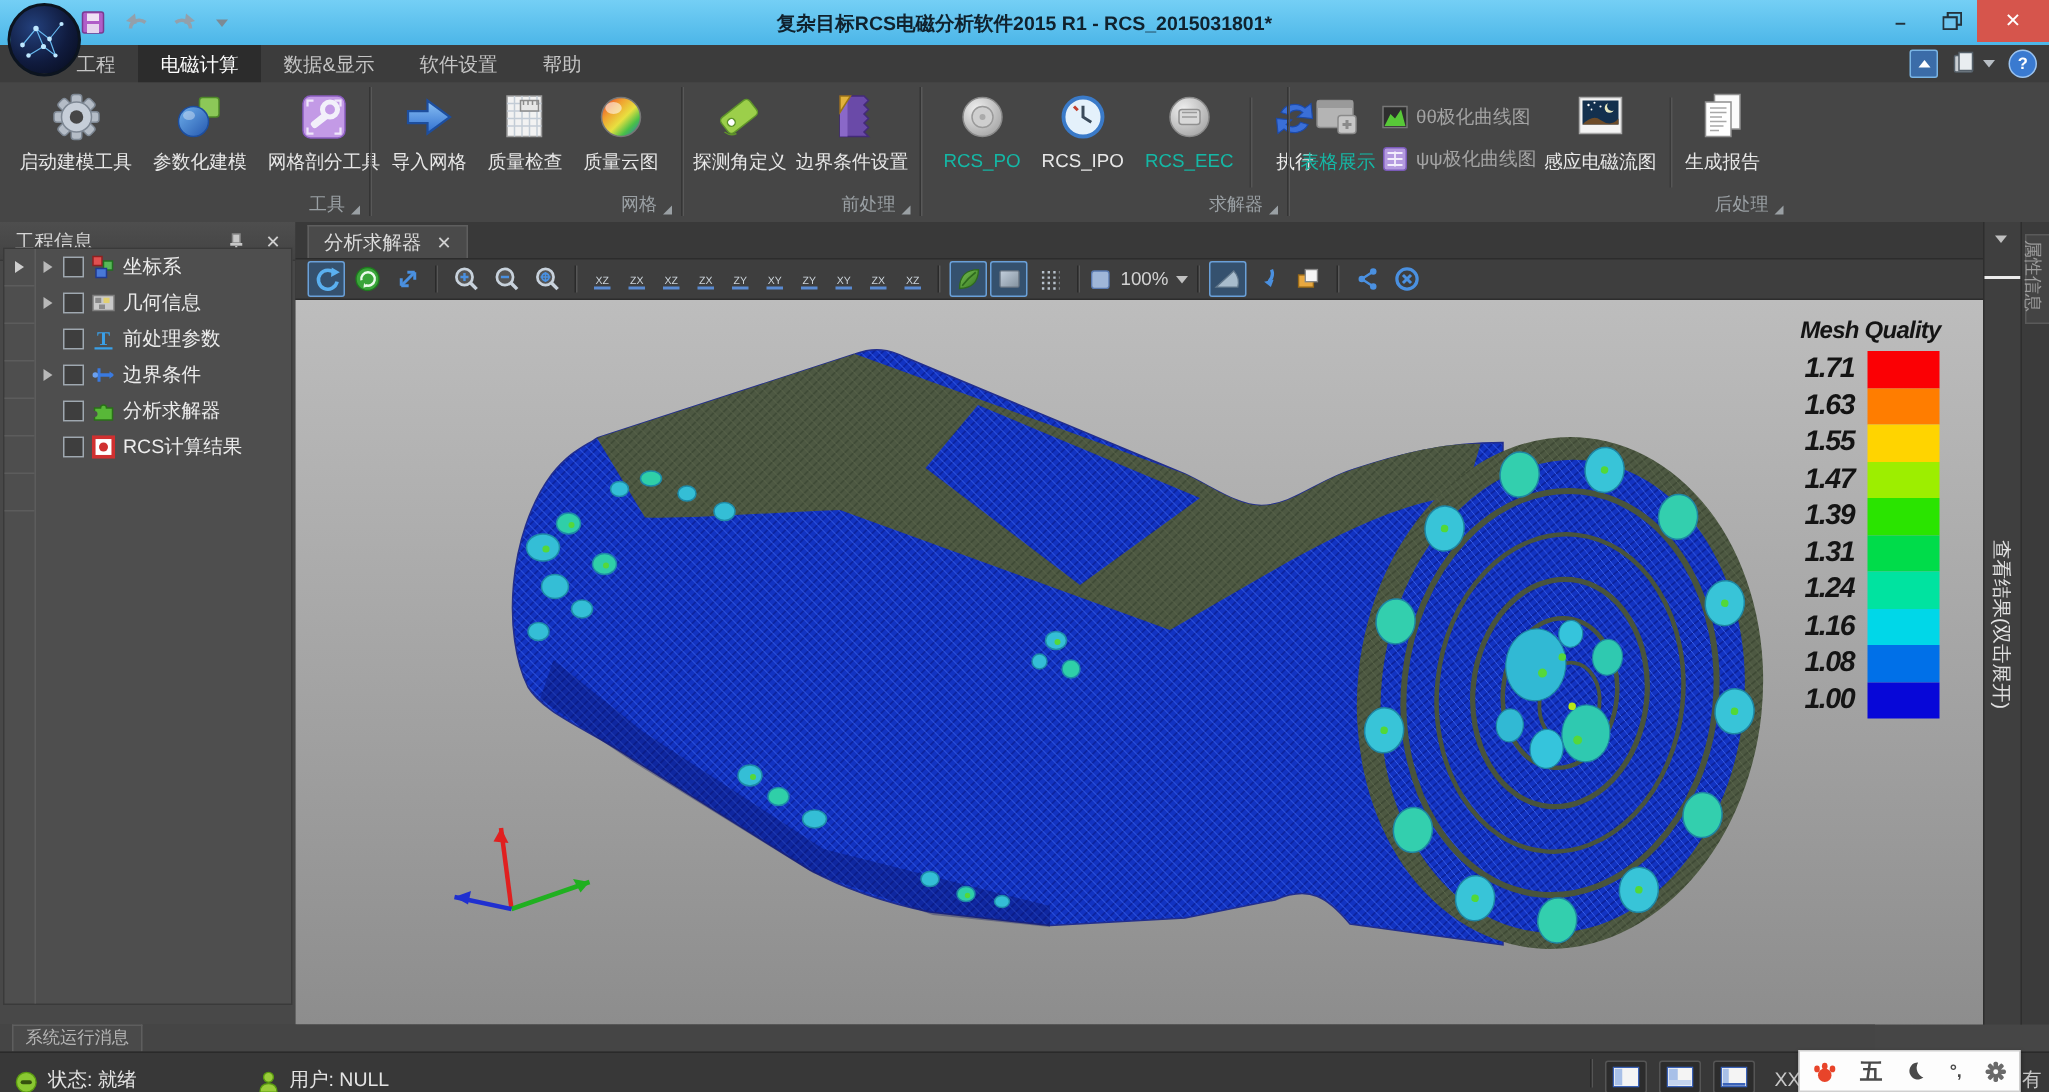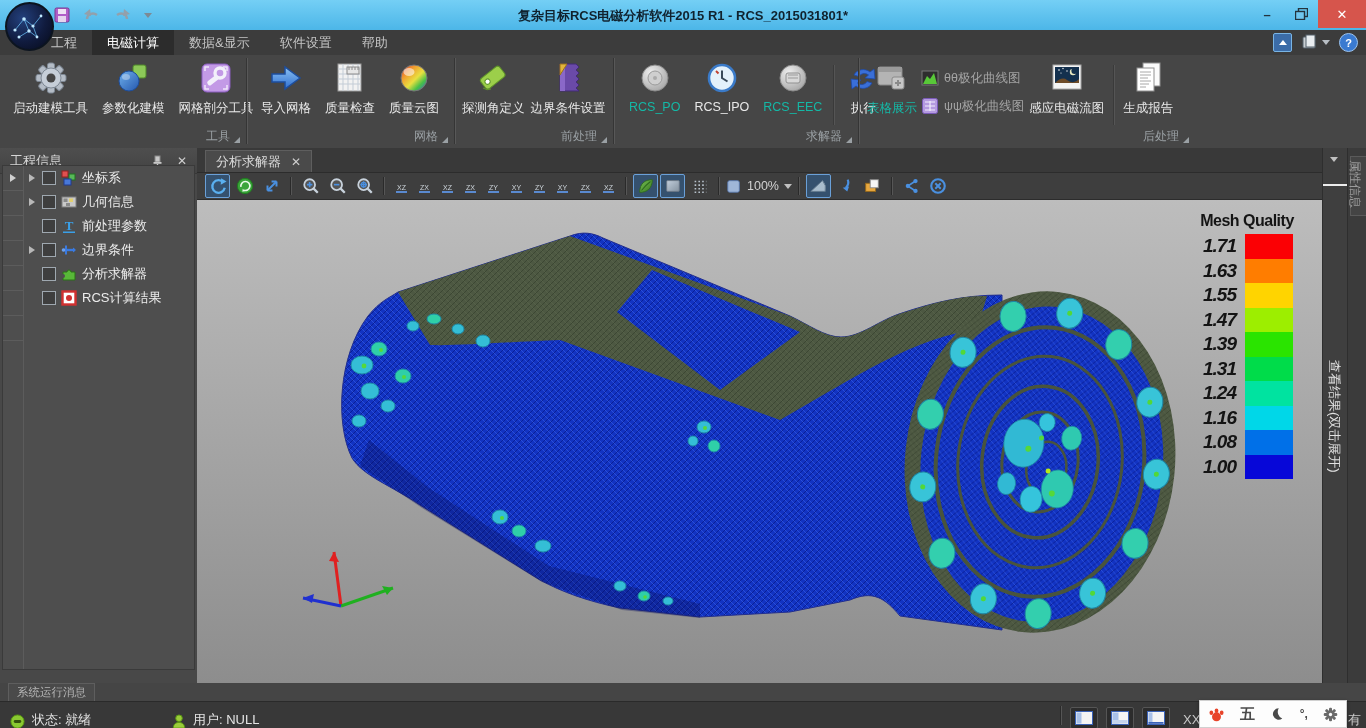--- a/index.html
+++ b/index.html
@@ -84,21 +84,21 @@
         padding-bottom:4px;box-sizing:border-box;flex:none}
   .vbtn span{font-size:7px;color:#cdd4da;border-bottom:2px solid #5a8ad0;line-height:7px;
              padding:0 1px;text-transform:uppercase}
   .zoomlvl{display:flex;align-items:center;gap:5px;color:#d2d2d2;font-size:12.5px;flex:none}
   .ddarrow{width:0;height:0;border-top:5px solid #c0c0c0;border-left:4px solid transparent;
            border-right:4px solid transparent}
   .viewport{position:absolute;left:197px;top:200px;width:1125px;height:483px;
             background:linear-gradient(#bdbdbd,#8d8d8d);overflow:hidden}
   
   .legend{position:absolute;left:992px;top:12px;width:116px;color:#141414}
-  .ltitle{font-size:16px;font-weight:bold;text-align:center;
+  .ltitle{font-size:16px;font-weight:bold;font-style:italic;text-align:center;
           letter-spacing:-0.5px;margin-bottom:4px}
   .lrow{display:flex;align-items:center;height:24.5px}
   .lval{width:56px;text-align:right;font-size:19px;font-weight:bold;font-style:italic;
         letter-spacing:-1px;padding-right:9px;box-sizing:border-box;line-height:24.5px}
   .lband{width:48px;height:24.5px}
   
   .stripA{position:absolute;left:1322px;top:148px;width:25px;height:535px;background:#3f3f3f;
           border-left:1px solid #2e2e2e}
   .stripB{position:absolute;left:1347px;top:148px;width:19px;height:535px;background:#3b3b3b;
           border-left:1px solid #2e2e2e}

